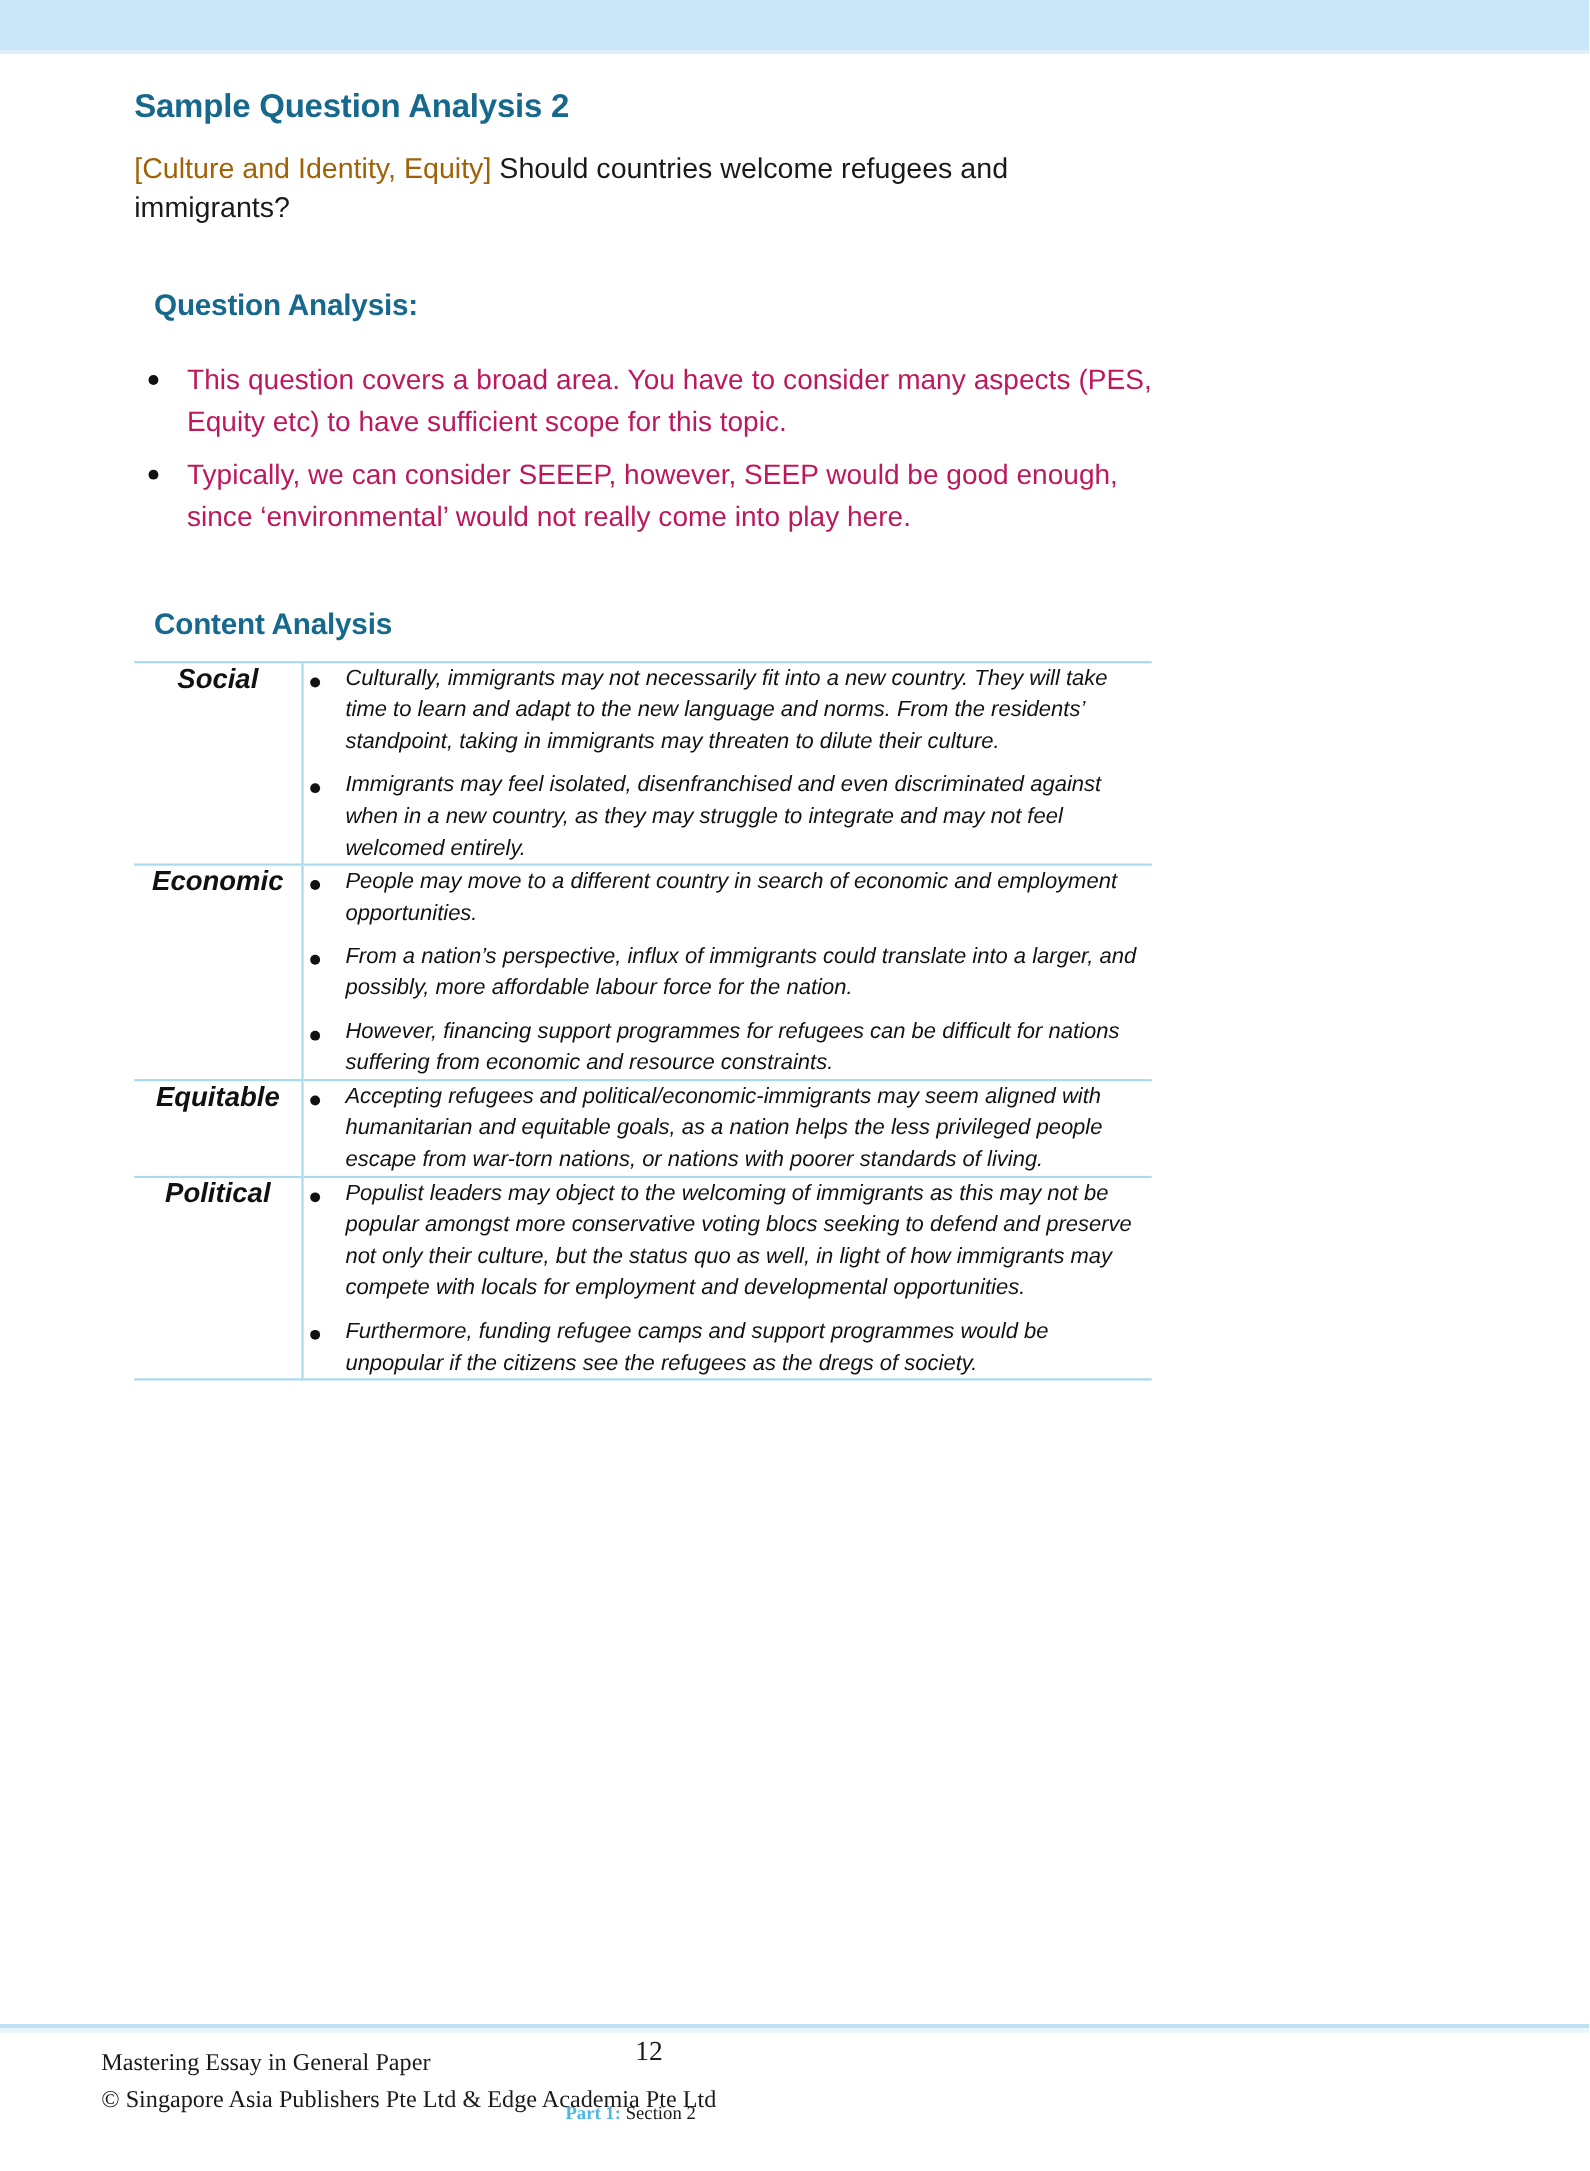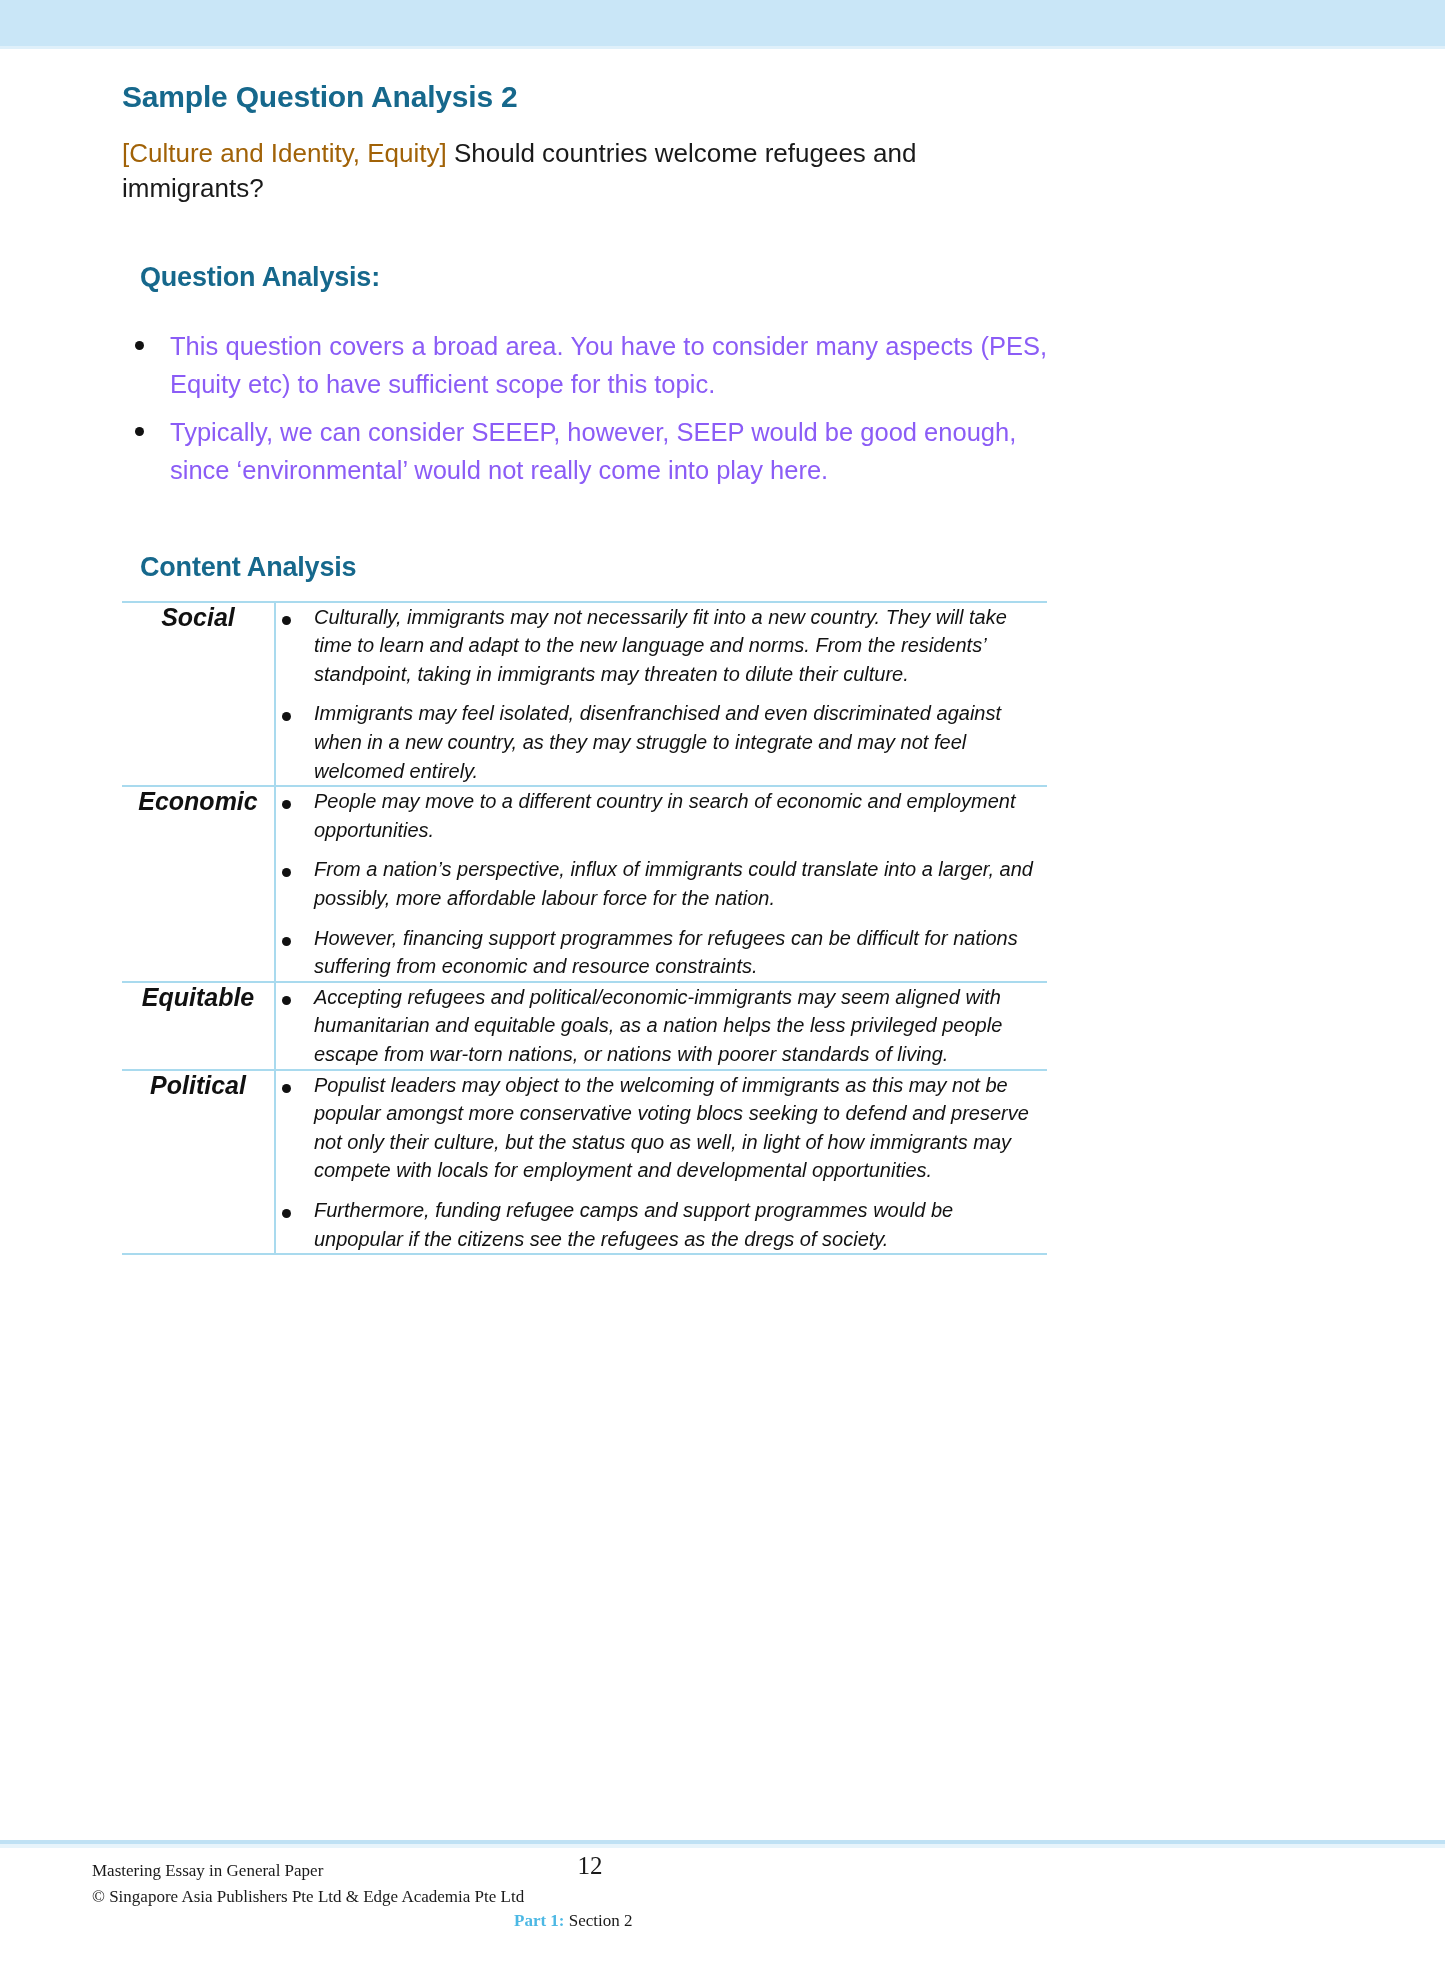--- a/index.html
+++ b/index.html
@@ -97,21 +97,21 @@
     margin: 0;
     padding: 0;
     padding-top: 16px;
   }
   ul.analysis-list > li {
     position: relative;
     padding-left: 48px;
     margin-bottom: 10px;
     font-size: 25.5px;
     line-height: 1.5;
-    color: #8b5cf6;
+    color: #be185d;
     text-align: justify;
     text-justify: inter-word;
   }
   ul.analysis-list > li::before {
     content: "";
     position: absolute;
     left: 13px;
     top: 14px;
     width: 9px;
     height: 9px;
@@ -190,21 +190,21 @@
     left: 0;
     top: 1852px;
     width: 1445px;
     height: 90px;
     font-family: "Liberation Serif", serif;
   }
   #footer-left {
     position: absolute;
     left: 92px;
     top: 6px;
-    font-size: 17px;
+    font-size: 22px;
     color: #1a1a1a;
     line-height: 1.5;
   }
   #footer-page-number {
     position: absolute;
     left: 560px;
     top: 0px;
     width: 60px;
     text-align: center;
     font-size: 25px;

